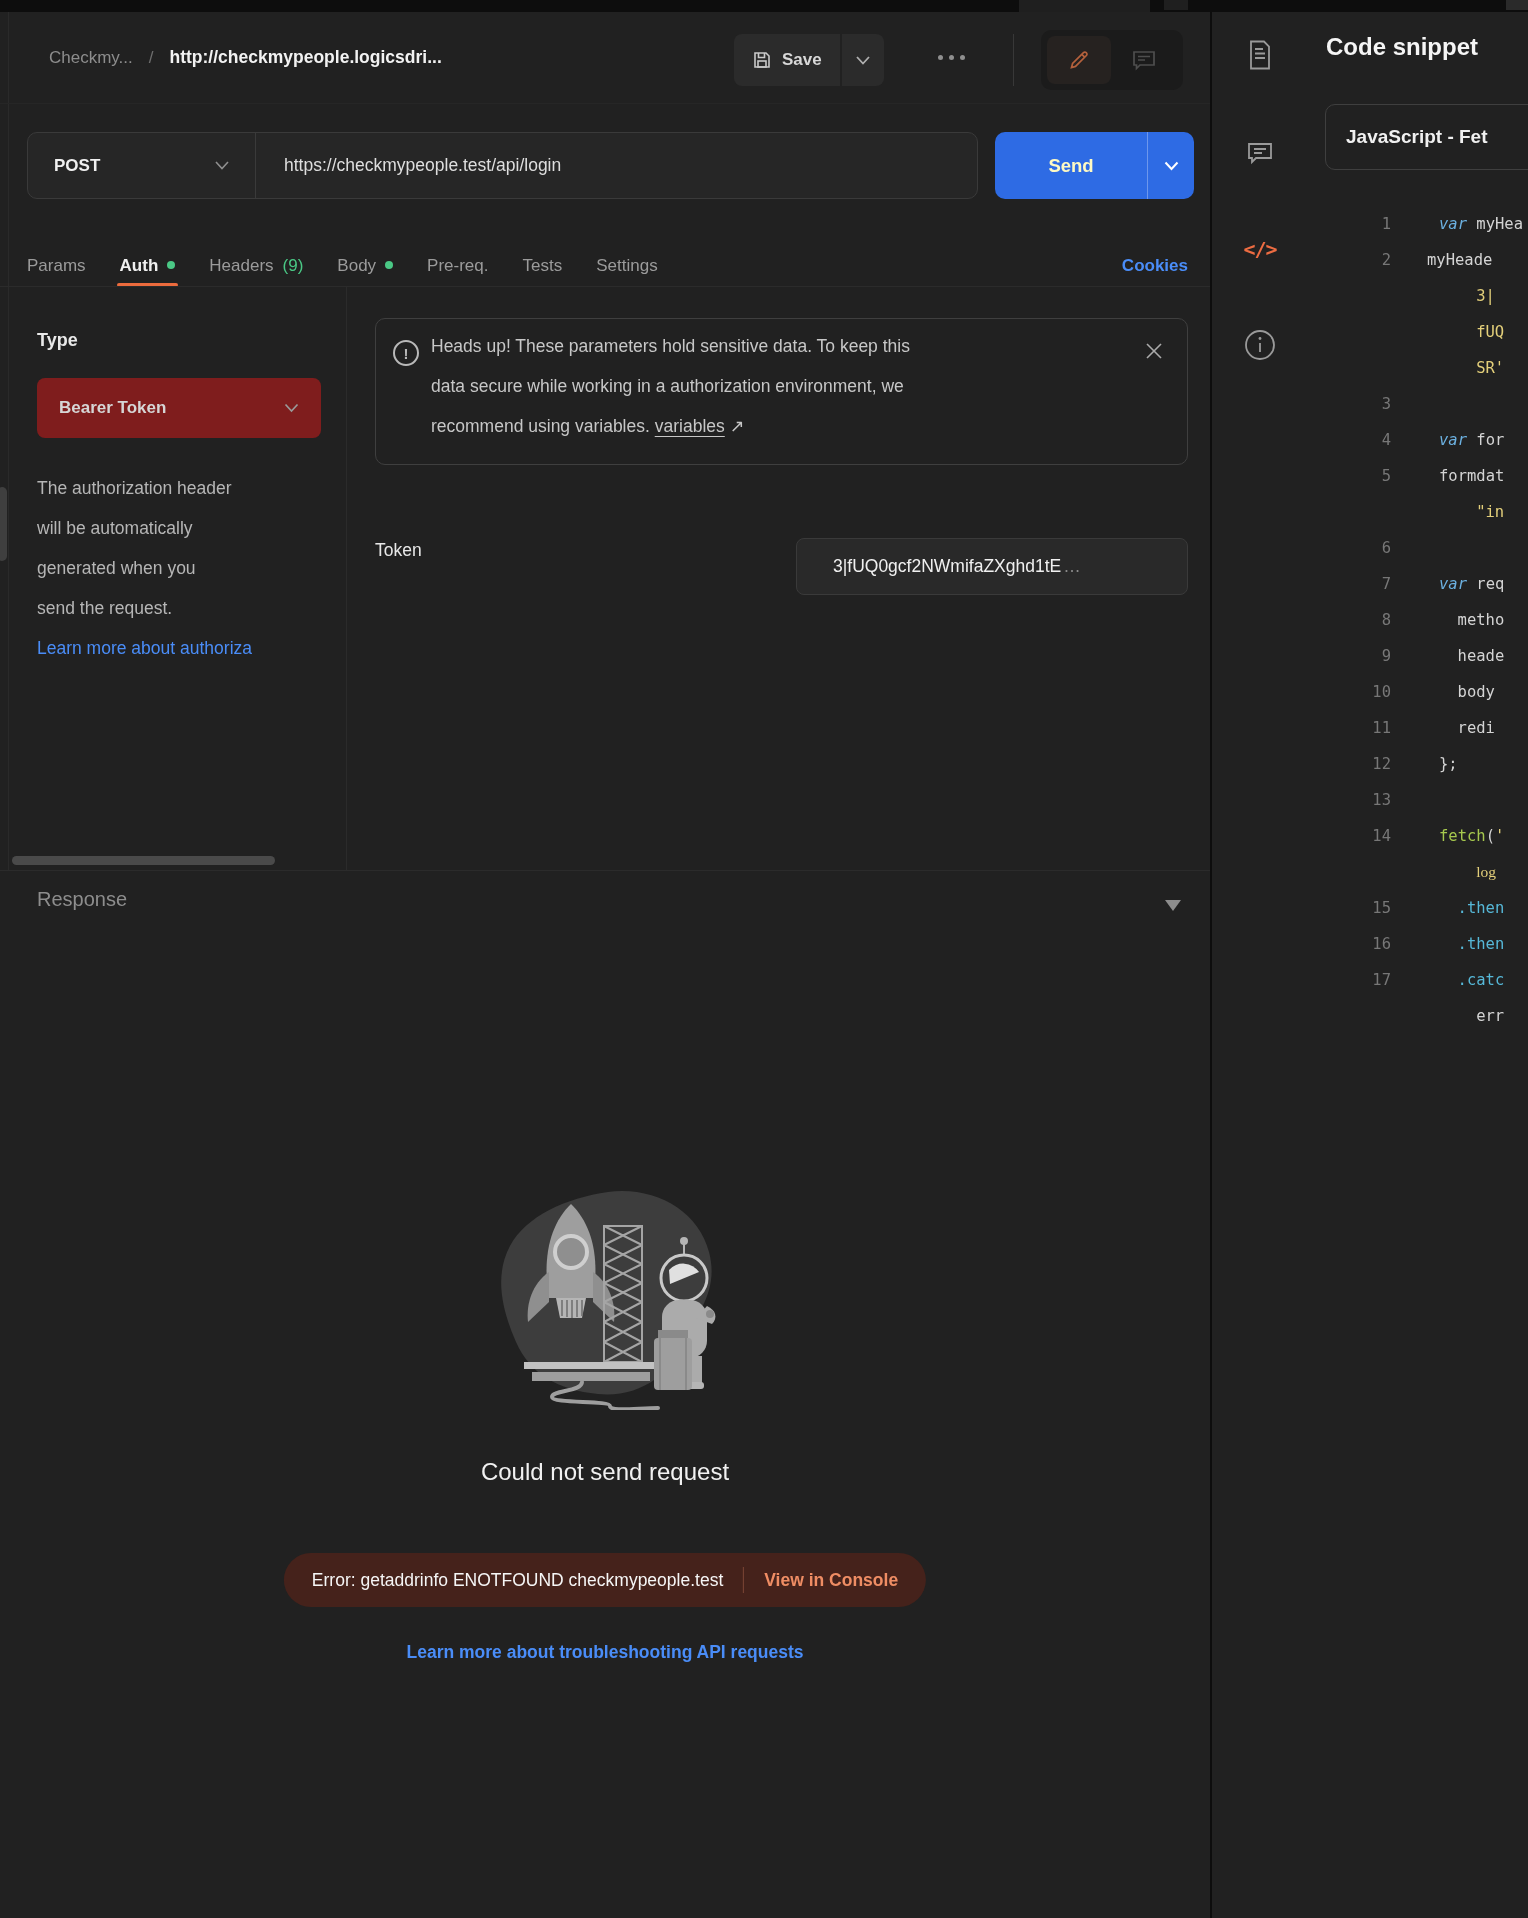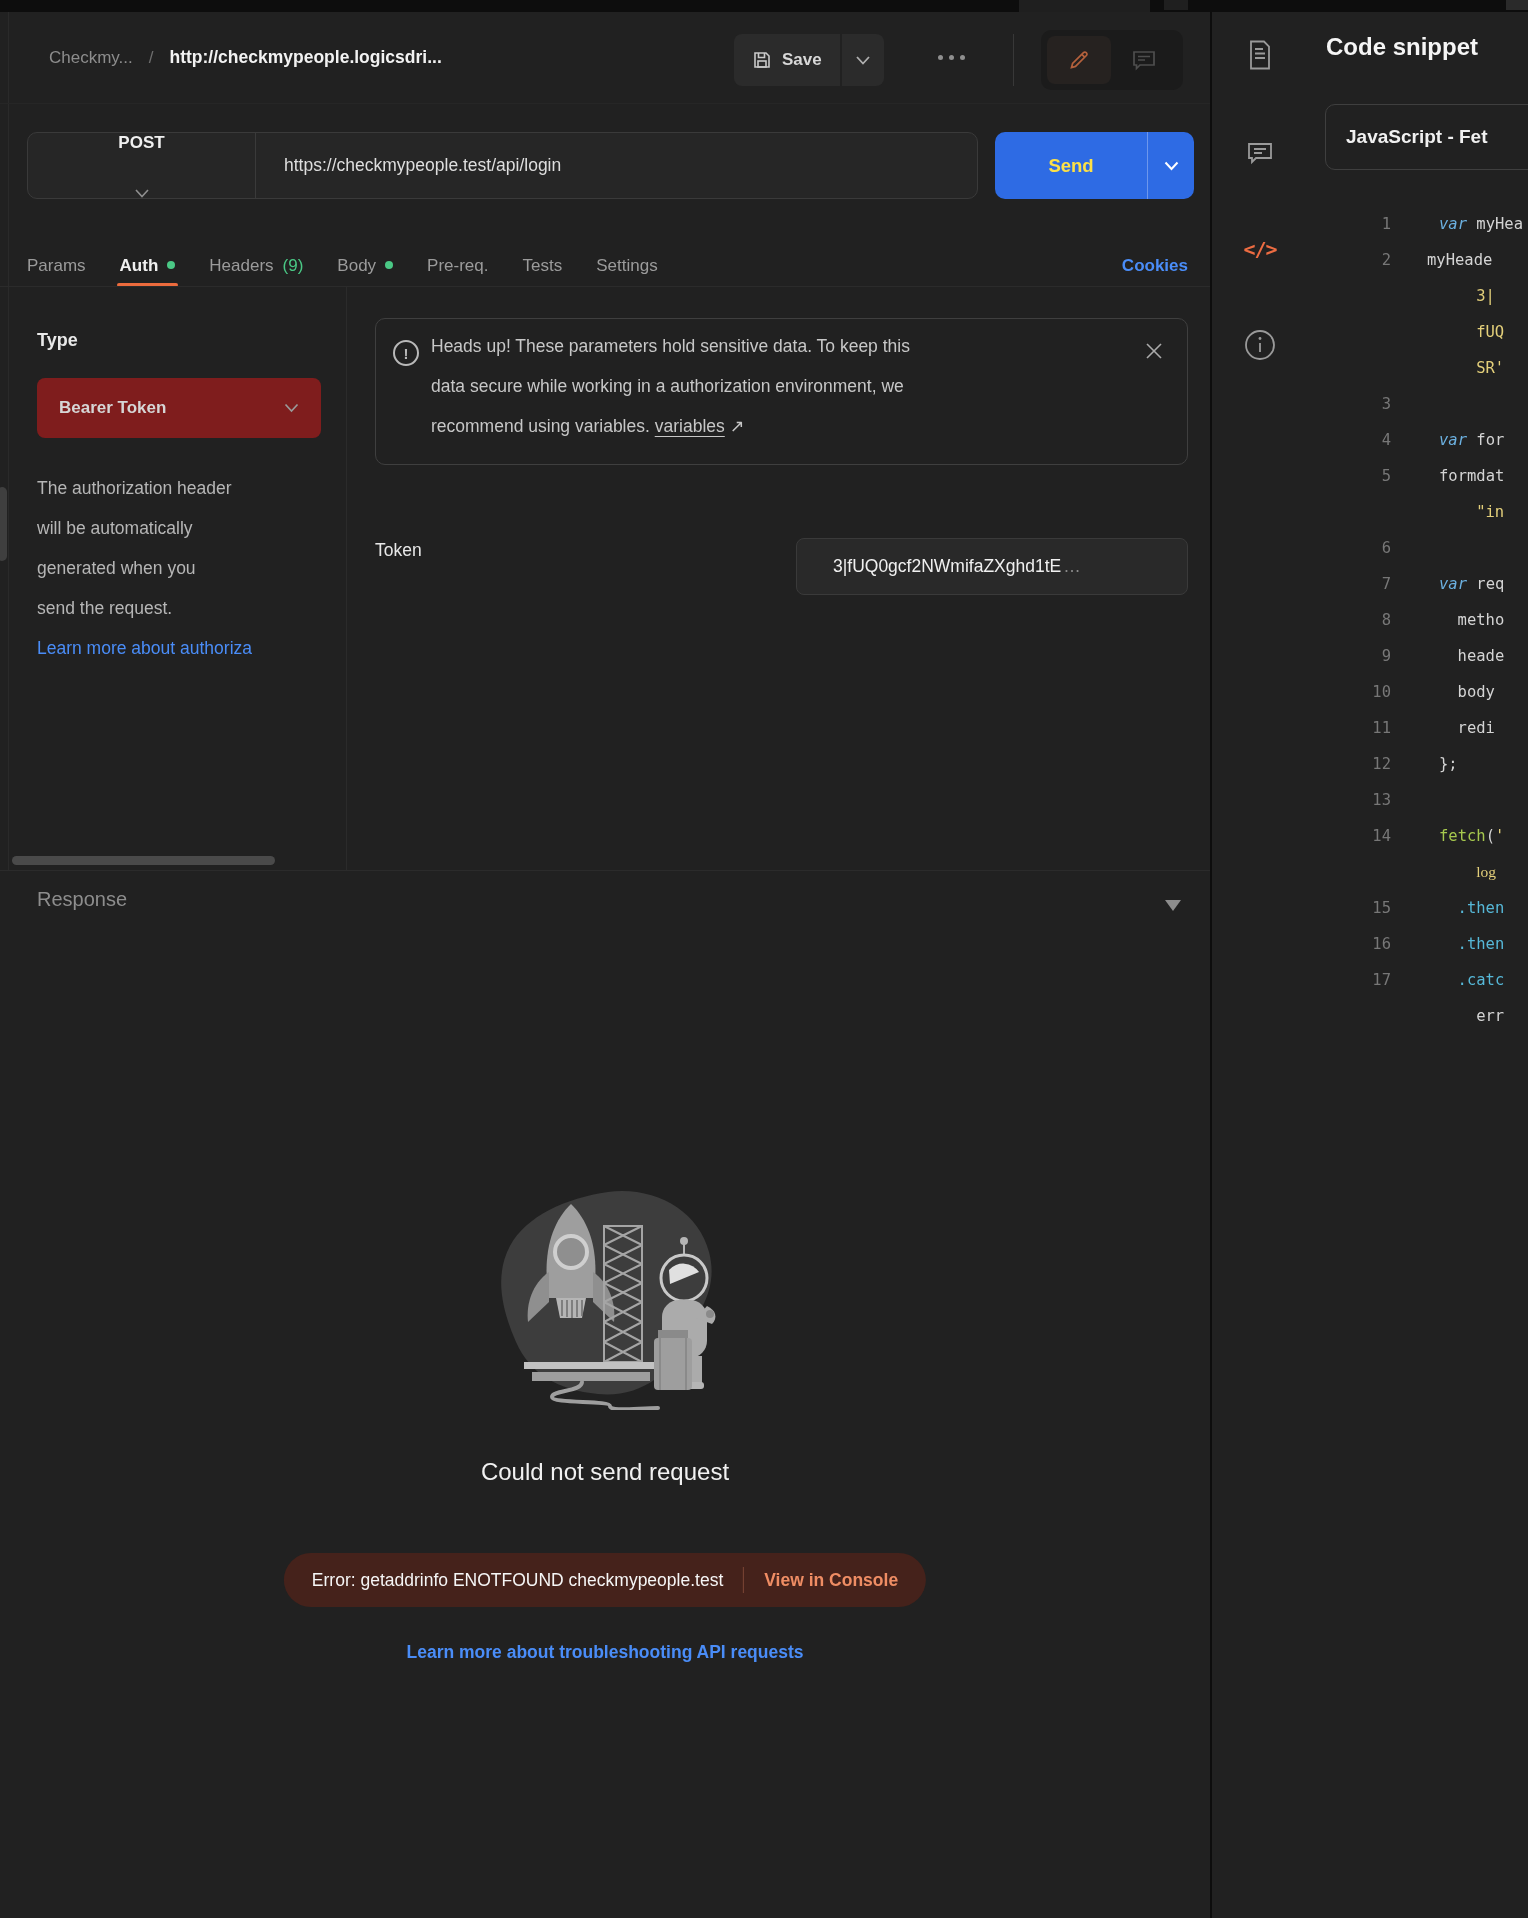--- a/index.html
+++ b/index.html
@@ -31,25 +31,25 @@
   .edit-pill{left:1041px;top:30px;width:142px;height:60px;background:#1b1b1b;border-radius:10px;
              display:flex;align-items:center;padding:0 6px;box-sizing:border-box;}
   .pencil-btn{width:64px;height:48px;background:#262220;border-radius:8px;display:flex;
               align-items:center;justify-content:center;}
   .comment-slot{flex:1;display:flex;align-items:center;justify-content:center;}
 
   
   .req-box{left:27px;top:132px;width:951px;height:67px;background:#262626;border:1px solid #3a3a3a;
            border-radius:10px;display:flex;box-sizing:border-box;}
   .method{width:227px;display:flex;align-items:center;justify-content:space-between;
-          padding:0 26px;box-sizing:border-box;color:#f0f0f0;font-weight:700;font-size:17px;flex-direction:column;}
+          padding:0 26px;box-sizing:border-box;color:#f0f0f0;font-weight:700;font-size:17px;}
   .url-cell{flex:1;border-left:1px solid #3a3a3a;display:flex;align-items:center;
             padding:0 28px;color:#dedede;font-size:17.5px;white-space:nowrap;overflow:hidden;}
   .send-btn{left:995px;top:132px;width:199px;height:67px;background:#2e6be4;border-radius:10px;display:flex;}
-  .send-label{width:152px;display:flex;align-items:center;justify-content:center;color:#fde047;
+  .send-label{width:152px;display:flex;align-items:center;justify-content:center;color:#fef9c3;
               font-weight:700;font-size:18.5px;border-right:1px solid rgba(255,255,255,.3);}
   .send-caret{flex:1;display:flex;align-items:center;justify-content:center;}
 
   
   .tabs-row{left:27px;top:245px;width:1161px;height:42px;display:flex;align-items:stretch;gap:34px;}
   .tab{position:relative;display:flex;align-items:center;gap:9px;color:#9b9b9b;font-size:17px;cursor:pointer;}
   .tab.active{color:#f0f0f0;font-weight:600;}
   .tab.active::after{content:"";position:absolute;left:-3px;right:-3px;bottom:0;height:4px;
                      border-radius:2px;background:#ec6b3d;}
   .tab-dot{width:8px;height:8px;border-radius:50%;background:#4ac885;transform:translateY(-1px);}

